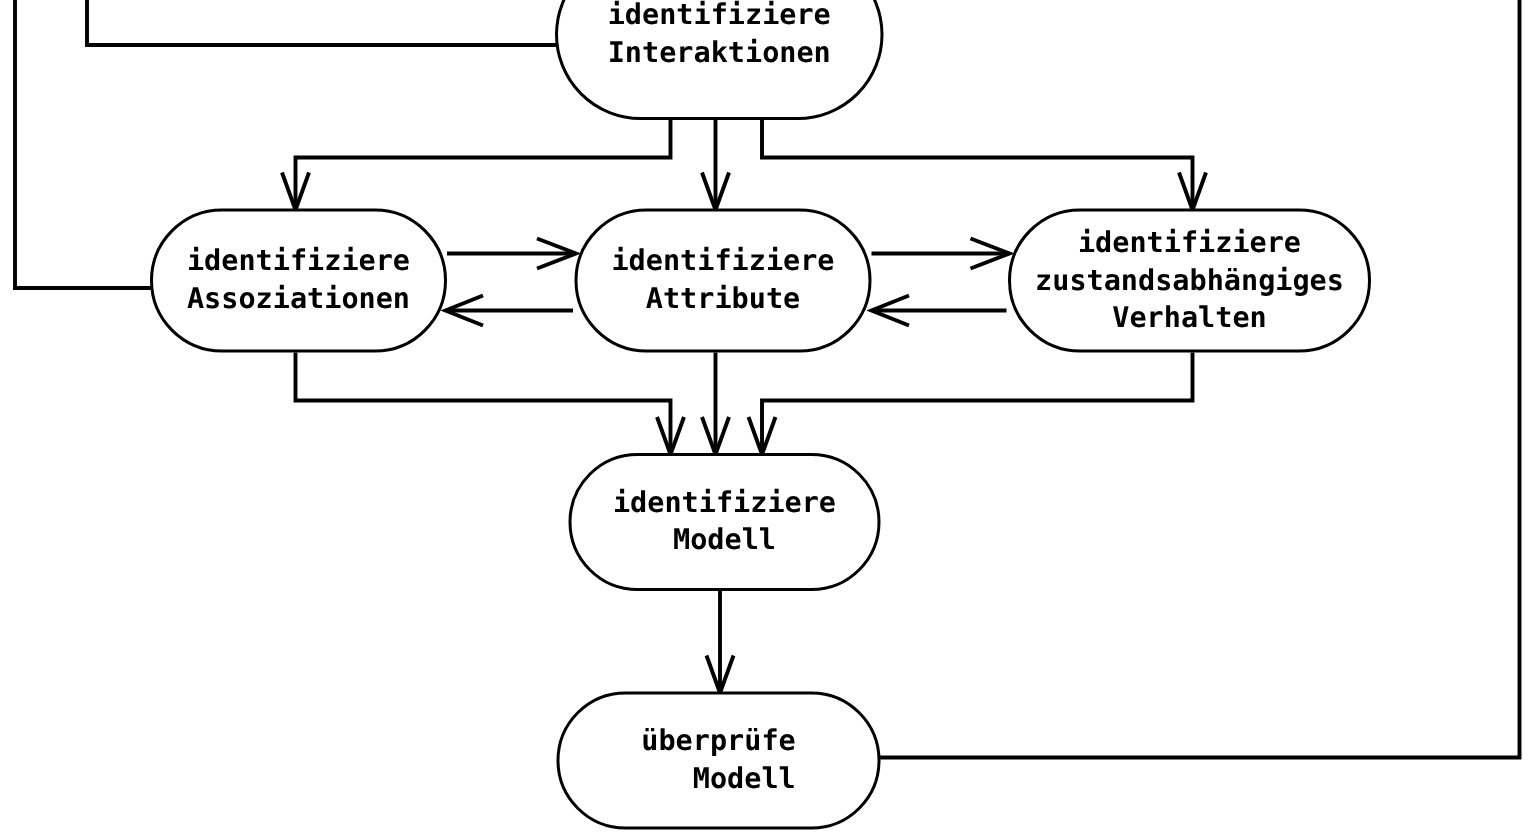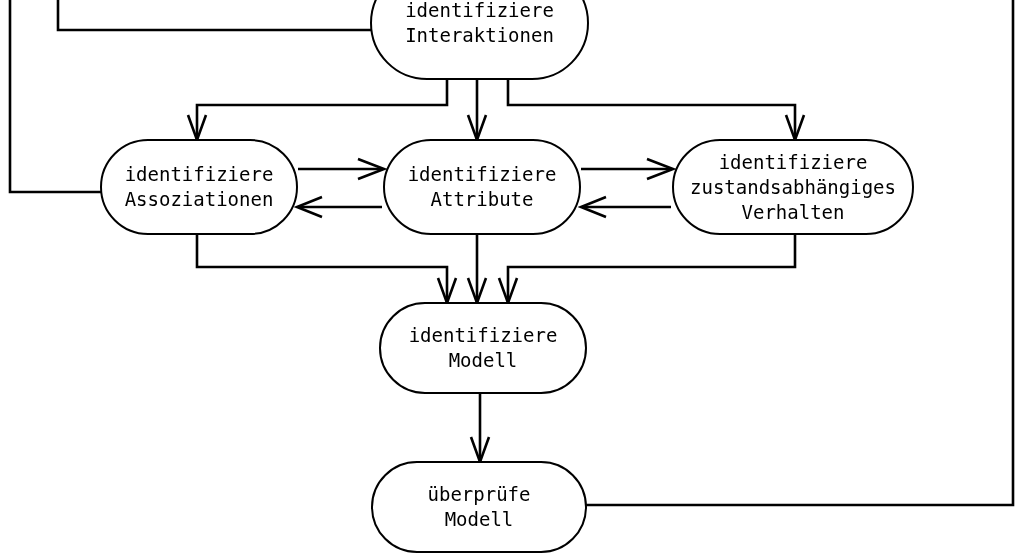--- a/index.html
+++ b/index.html
@@ -1,17 +1,17 @@
 <!DOCTYPE html>
 <html><head>
 <meta charset="utf-8">
 <style>
   html,body{margin:0;padding:0;background:#ffffff;}
   #canvas{position:relative;width:1024px;height:557px;background:#ffffff;overflow:hidden;
-          font-family:"DejaVu Sans Mono","Liberation Mono",monospace;}
+          font-family:"DejaVu Sans Mono","Liberation Mono",monospace;font-weight:bold;}
   svg#wires{position:absolute;left:0;top:0;width:1024px;height:557px;}
   .node{position:absolute;box-sizing:border-box;background:#ffffff;border:2.5px solid #000000;
         display:flex;align-items:center;justify-content:center;text-align:center;}
   .node .lbl{font-size:19px;line-height:25px;color:#000000;white-space:pre-line;letter-spacing:0px;}
 </style>
 </head>
 <body>
 
 <div id="canvas">
 
@@ -79,18 +79,18 @@
     <span class="lbl">identifiziere
 zustandsabhängiges
 Verhalten</span>
   </div>
 
   <div class="node" style="left:379px;top:302px;width:208px;height:92px;border-radius:46px;">
     <span class="lbl">identifiziere
 Modell</span>
   </div>
 
-  <div class="node" style="left:371px;top:461px;width:216px;height:92px;border-radius:46px;">
+  <div class="node" style="left:371px;top:461px;width:216px;height:92px;border-radius:46px;text-align:right;">
     <span class="lbl">überprüfe
 Modell</span>
   </div>
 
 </div>
 
 </body></html>

